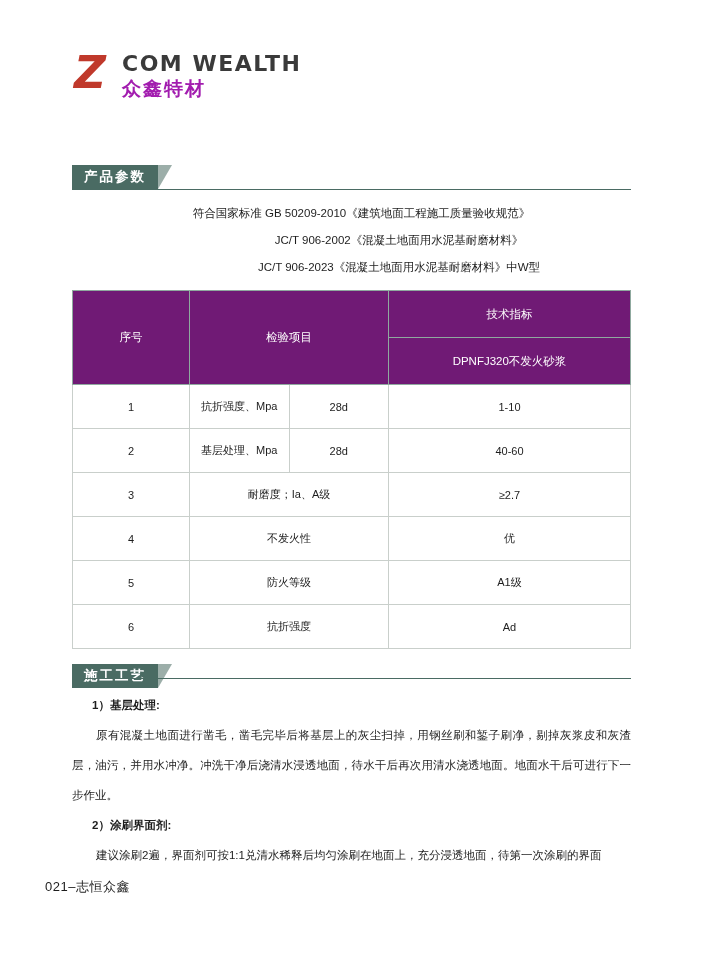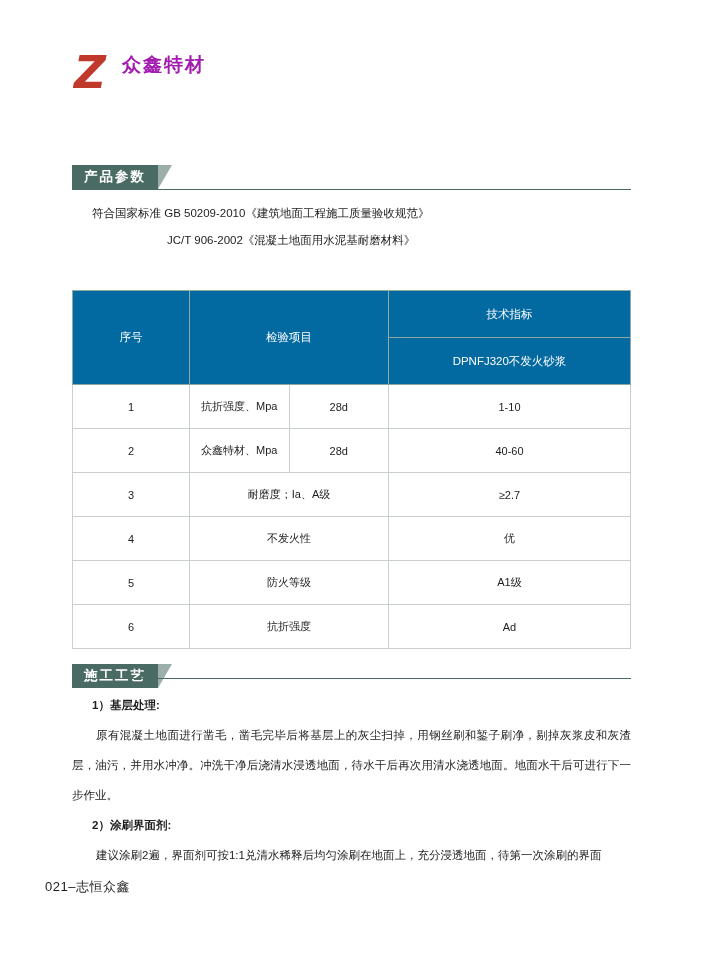--- a/index.html
+++ b/index.html
@@ -105,20 +105,21 @@
   }
 
   
   .intro {
     position: absolute;
     left: 72px;
     width: 559px;
     font-size: 11.5px;
     line-height: 27px;
     color: #1d1d1d;
+    text-align: center;
   }
   .intro .line1 { padding-left: 20px; }
   .intro .line2 { padding-left: 95px; }
   .intro .line3 { padding-left: 95px; }
 
   
   .spec-table {
     position: absolute;
     left: 72px;
     top: 290px;
@@ -128,21 +129,21 @@
     table-layout: fixed;
   }
   .spec-table td, .spec-table th {
     border: 1px solid #c9cfcb;
     text-align: center;
     vertical-align: middle;
     font-weight: normal;
     color: #1d1d1d;
   }
   .spec-table thead th {
-    background: #0369a1;
+    background: #701a75;
     color: #ffffff;
     font-size: 11.5px;
     border-color: #8fa99f;
   }
   .th-no { height: 88px; width: 114px; }
   .th-item { width: 196px; }
   .th-tech-top { height: 44px; }
   .th-tech-sub { height: 44px; }
   .spec-table tbody td {
     height: 41px;
@@ -184,33 +185,35 @@
 </head>
 <body>
 
 <div class="page">
 
   <div class="logo-block">
     <div class="logo-mark">
       <div class="z-shape">Z</div>
     </div>
     <div class="logo-text">
+      <div class="logo-en">COM WEALTH</div>
       <div class="logo-cn">众鑫特材</div>
     </div>
   </div>
 
   <div class="section-head" style="top:165px;">
     <div class="ribbon">产品参数</div>
     <div class="ribbon-tail"></div>
   </div>
   <div class="head-rule" style="top:189px;"></div>
 
   <div class="intro" style="top:200px;">
     <div class="line1">符合国家标准 GB 50209-2010《建筑地面工程施工质量验收规范》</div>
     <div class="line2">JC/T 906-2002《混凝土地面用水泥基耐磨材料》</div>
+    <div class="line3">JC/T 906-2023《混凝土地面用水泥基耐磨材料》中W型</div>
   </div>
 
   <table class="spec-table">
     <thead>
       <tr>
         <th class="th-no" rowspan="2">序号</th>
         <th class="th-item" rowspan="2" colspan="2">检验项目</th>
         <th class="th-tech-top">技术指标</th>
       </tr>
       <tr>
@@ -219,21 +222,21 @@
     </thead>
     <tbody>
       <tr>
         <td class="col-no">1</td>
         <td class="col-item">抗折强度、Mpa</td>
         <td class="col-age">28d</td>
         <td class="col-val">1-10</td>
       </tr>
       <tr>
         <td class="col-no">2</td>
-        <td class="col-item">众鑫特材、Mpa</td>
+        <td class="col-item">基层处理、Mpa</td>
         <td class="col-age">28d</td>
         <td class="col-val">40-60</td>
       </tr>
       <tr>
         <td class="col-no">3</td>
         <td class="col-item" colspan="2">耐磨度；Ia、A级</td>
         <td class="col-val">≥2.7</td>
       </tr>
       <tr>
         <td class="col-no">4</td>

